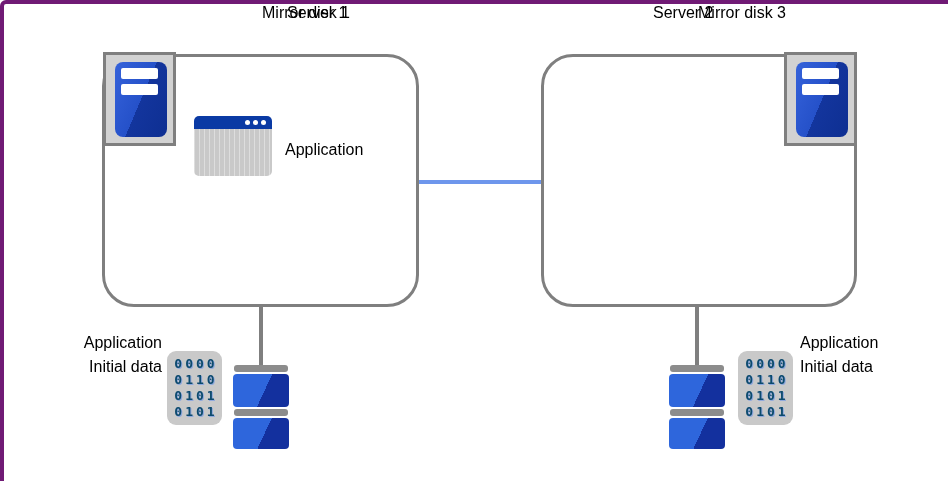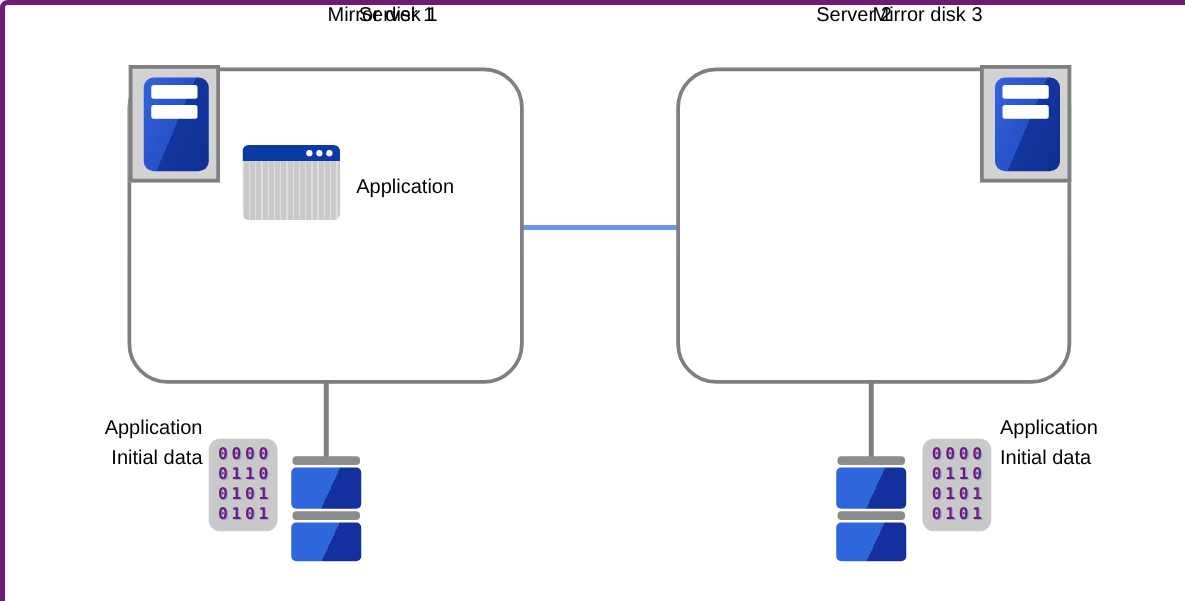--- a/index.html
+++ b/index.html
@@ -75,21 +75,21 @@
   .data-icon{
     width:55px;height:74px;top:347px;
     background:#c9c9c9;border-radius:9px;
     display:flex;flex-direction:column;align-items:center;justify-content:center;
   }
   #data-icon-1{left:163px;}
   #data-icon-2{left:734px;}
   .bits{
     font-family:"DejaVu Sans Mono",monospace;
     font-weight:bold;font-size:13px;line-height:16px;
-    letter-spacing:3px;color:#701a75;
+    letter-spacing:3px;color:#0c4a6e;
     text-shadow:1px 1px 0 #8fa8dc;
     padding-left:3px;
   }
 
   
   .data-label{top:327px;line-height:24px;font-size:16px;}
   #data-label-1{left:20px;width:138px;text-align:right;}
   #data-label-2{left:796px;text-align:left;}
 
   

